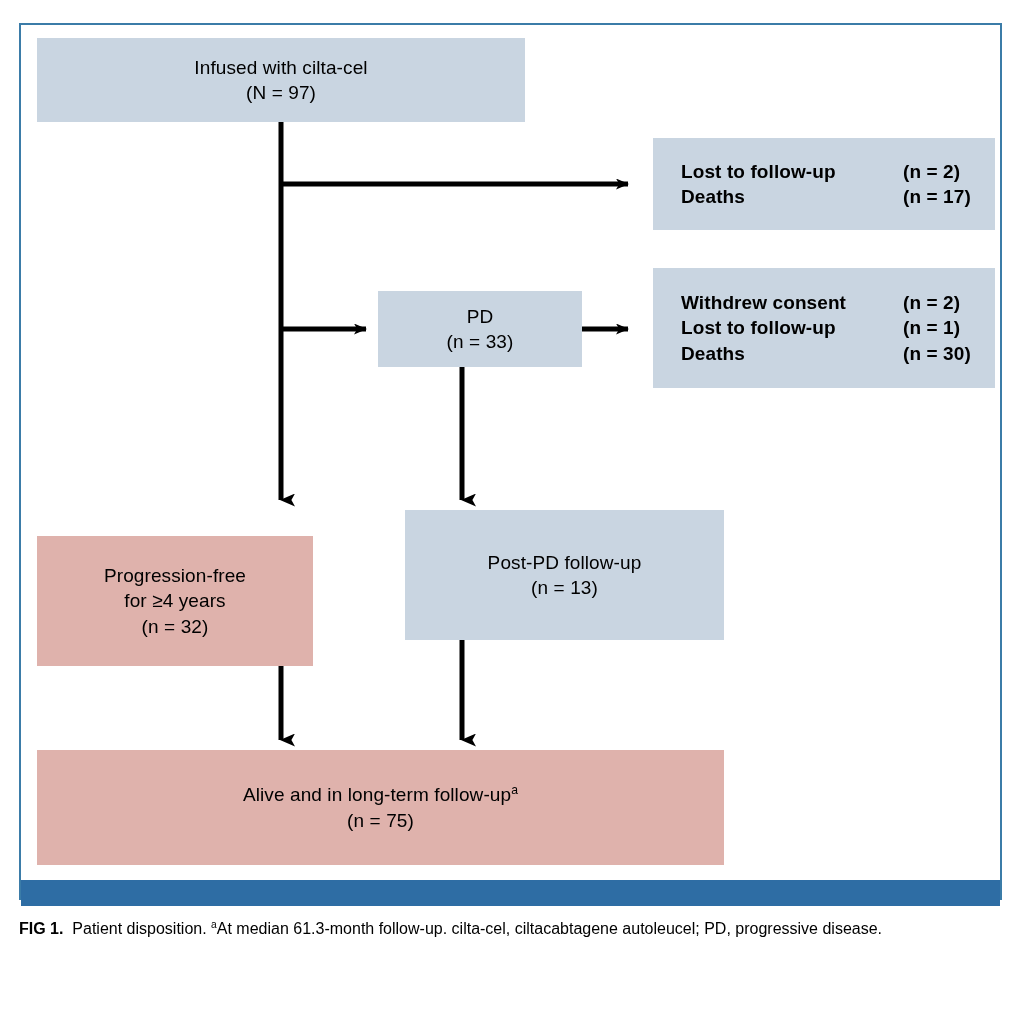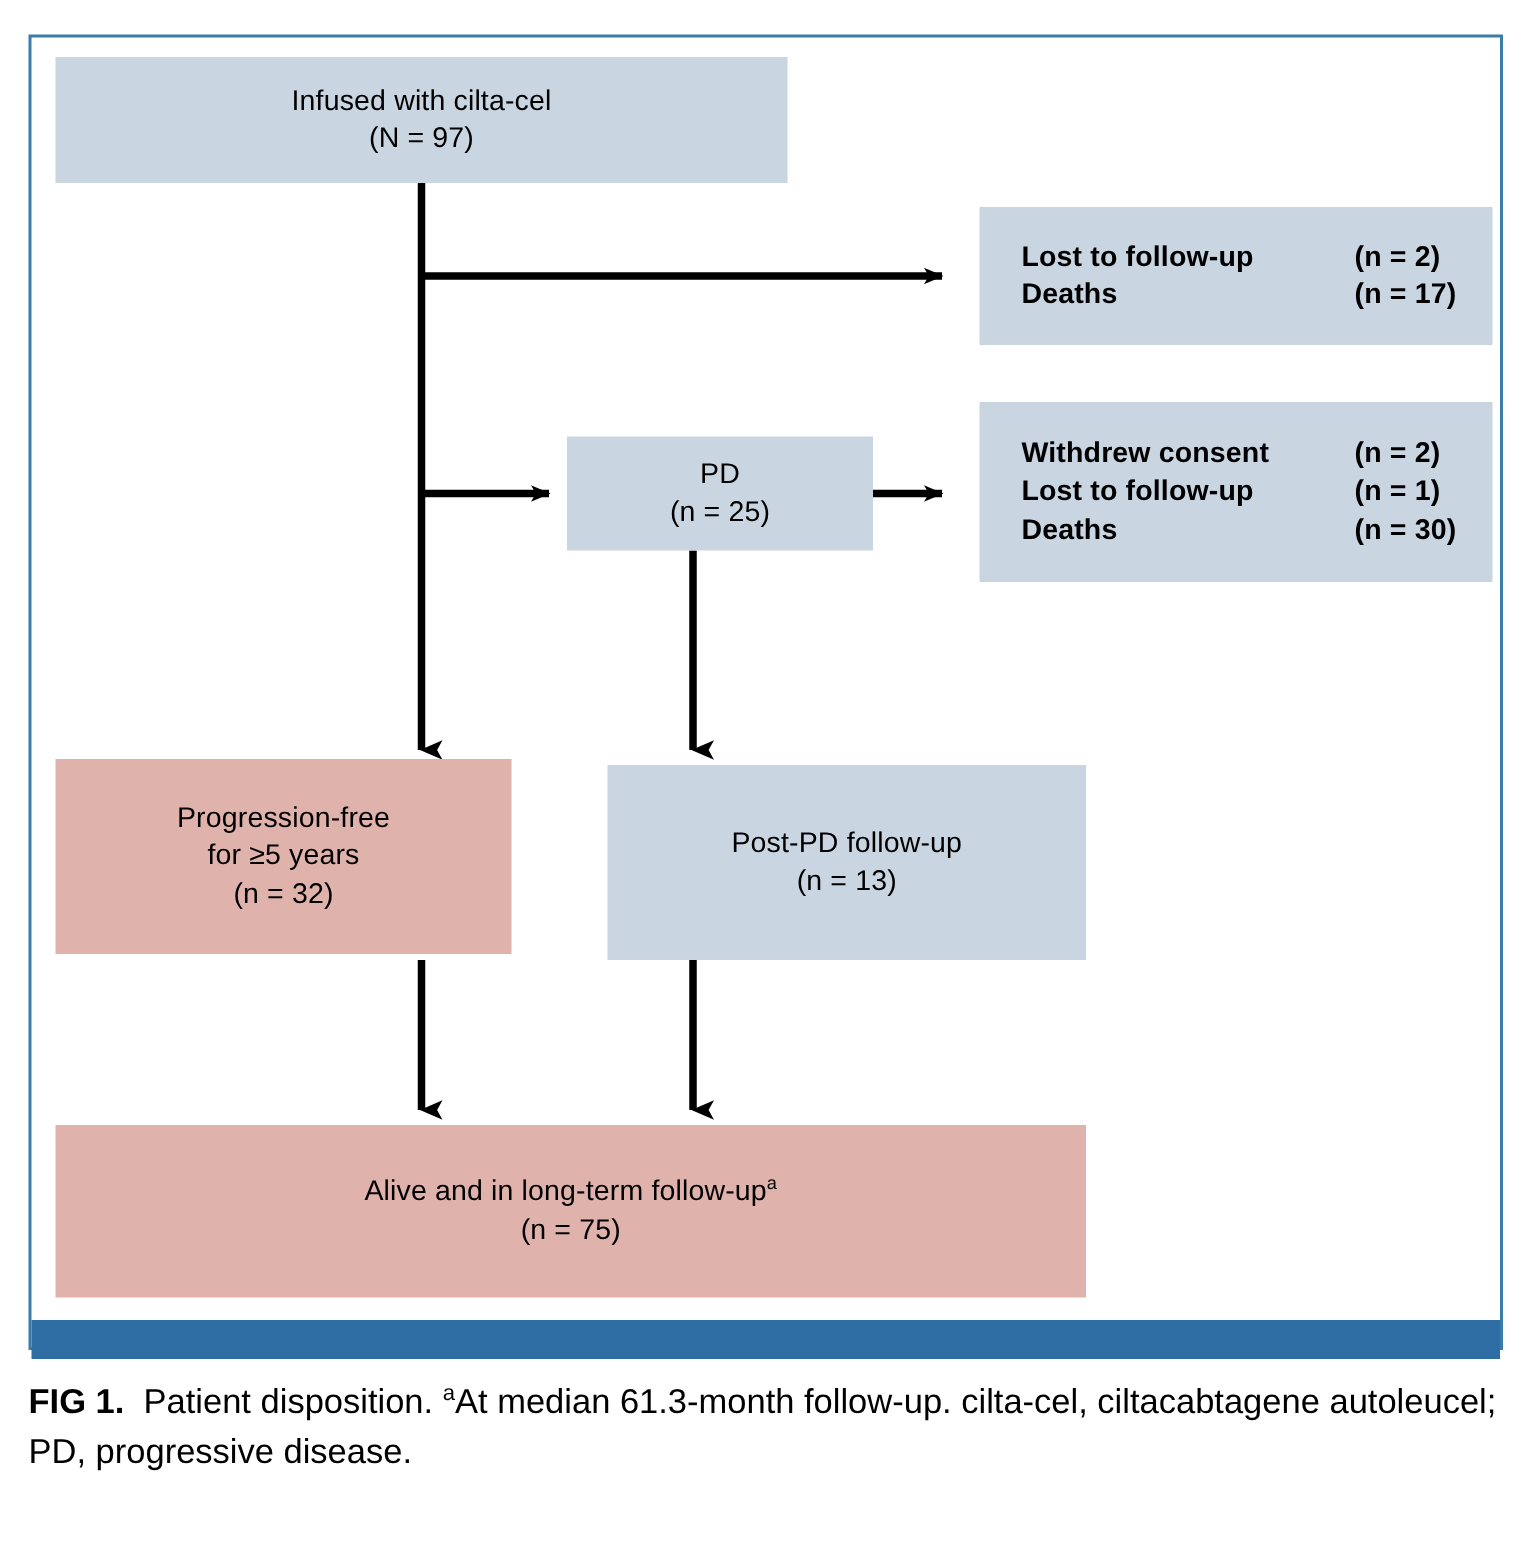--- a/index.html
+++ b/index.html
@@ -92,21 +92,21 @@
     text-align: left;
   }
   .listing.two-col .listing-row .lab { min-width: 222px; }
   .listing.three-col .listing-row .lab { min-width: 222px; }
 
   
   #node-infused      { left: 37px;  top: 38px;  width: 488px; height: 84px; }
   #node-lost1        { left: 640px; top: 138px; width: 342px; height: 92px; }
   #node-pd           { left: 378px; top: 291px; width: 204px; height: 76px; }
   #node-withdrew     { left: 640px; top: 268px; width: 342px; height: 120px; }
-  #node-progfree     { left: 37px;  top: 506px; width: 304px; height: 130px; }
+  #node-progfree     { left: 37px;  top: 536px; width: 276px; height: 130px; }
   #node-postpd       { left: 405px; top: 510px; width: 319px; height: 130px; }
   #node-alive        { left: 37px;  top: 750px; width: 687px; height: 115px; text-align: right; }
 
   sup {
     font-size: 0.64em;
     vertical-align: super;
     line-height: 0;
   }
 
   
@@ -118,21 +118,21 @@
     height: 906px;
     pointer-events: none;
   }
 
   
   .caption {
     position: absolute;
     left: 19px;
     top: 918px;
     width: 990px;
-    font-size: 23px;
+    font-size: 16px;
     line-height: 1.42;
     color: #000000;
   }
   .caption .fig-label { font-weight: 700; }
 </style>
 </head>
 <body>
 
 <div id="figure-root">
 
@@ -176,41 +176,41 @@
         <span class="cnt">(n = 2)</span>
       </div>
       <div class="listing-row">
         <span class="lab">Deaths</span>
         <span class="cnt">(n = 17)</span>
       </div>
     </div>
 
     <div class="node blue" id="node-pd">
       <span class="line">PD</span>
-      <span class="line">(n = 25)</span>
+      <span class="line">(n = 33)</span>
     </div>
 
     <div class="node blue listing three-col" id="node-withdrew">
       <div class="listing-row">
         <span class="lab">Withdrew consent</span>
         <span class="cnt">(n = 2)</span>
       </div>
       <div class="listing-row">
         <span class="lab">Lost to follow-up</span>
         <span class="cnt">(n = 1)</span>
       </div>
       <div class="listing-row">
         <span class="lab">Deaths</span>
         <span class="cnt">(n = 30)</span>
       </div>
     </div>
 
     <div class="node pink" id="node-progfree">
       <span class="line">Progression-free</span>
-      <span class="line">for ≥5 years</span>
+      <span class="line">for ≥4 years</span>
       <span class="line">(n = 32)</span>
     </div>
 
     <div class="node blue" id="node-postpd">
       <span class="line">Post-PD follow-up</span>
       <span class="line">(n = 13)</span>
     </div>
 
     <div class="node pink" id="node-alive">
       <span class="line"><span>Alive and in long-term follow-up</span><sup>a</sup></span>

